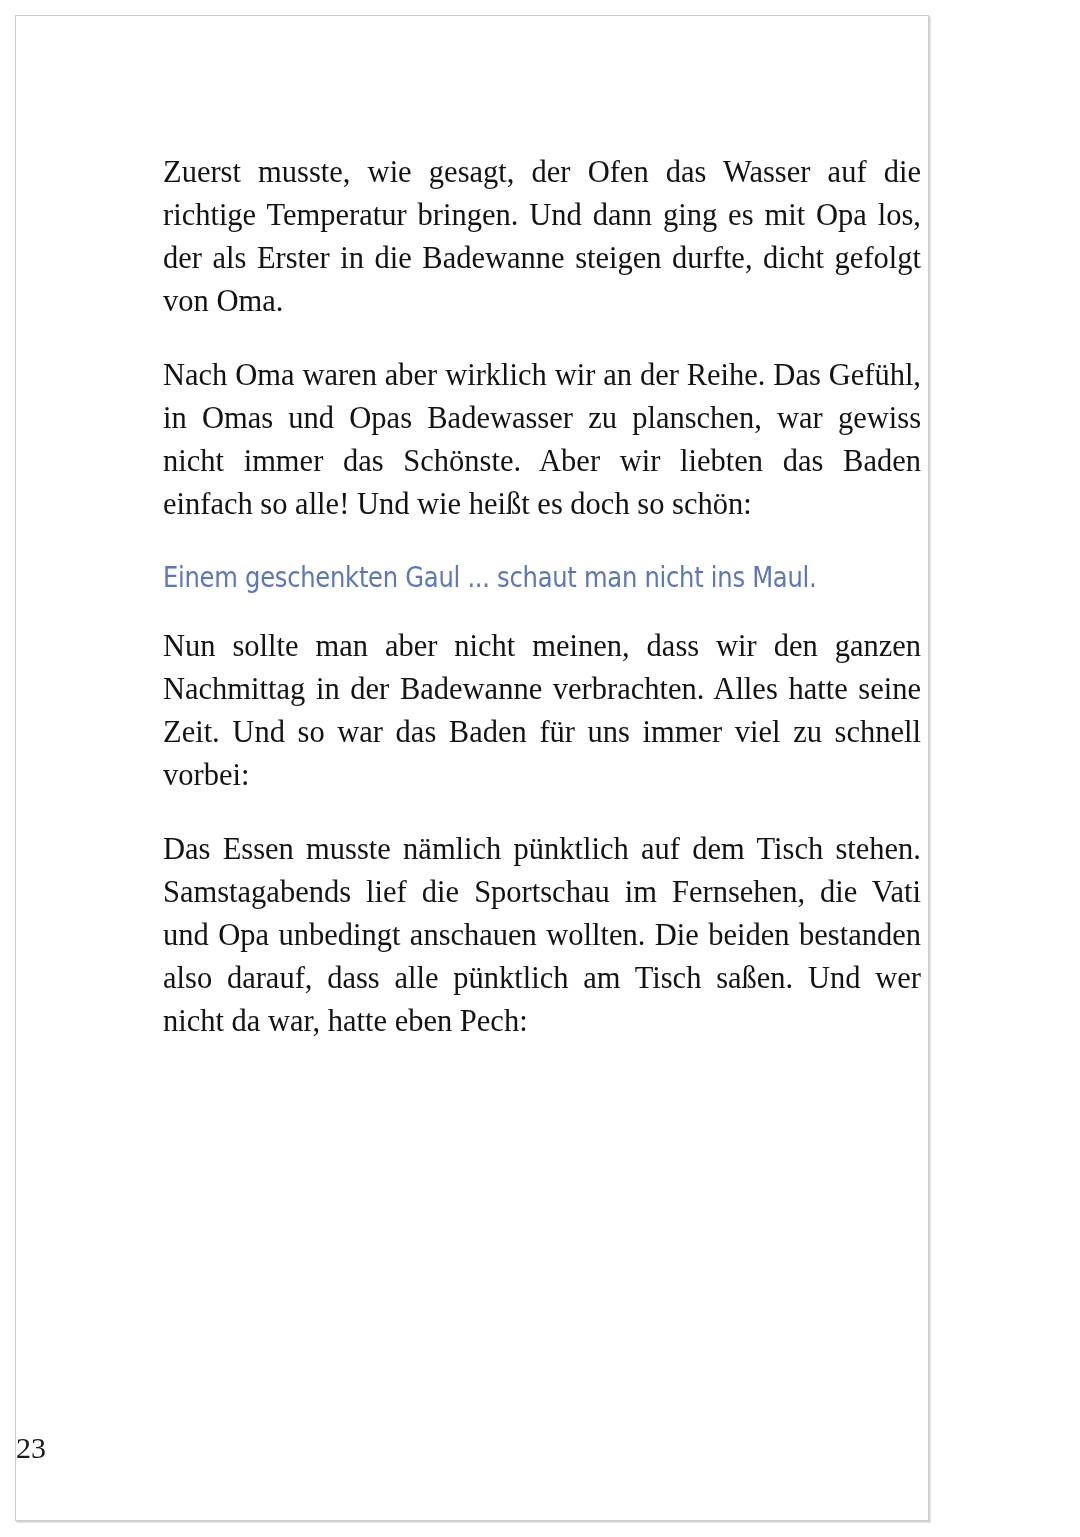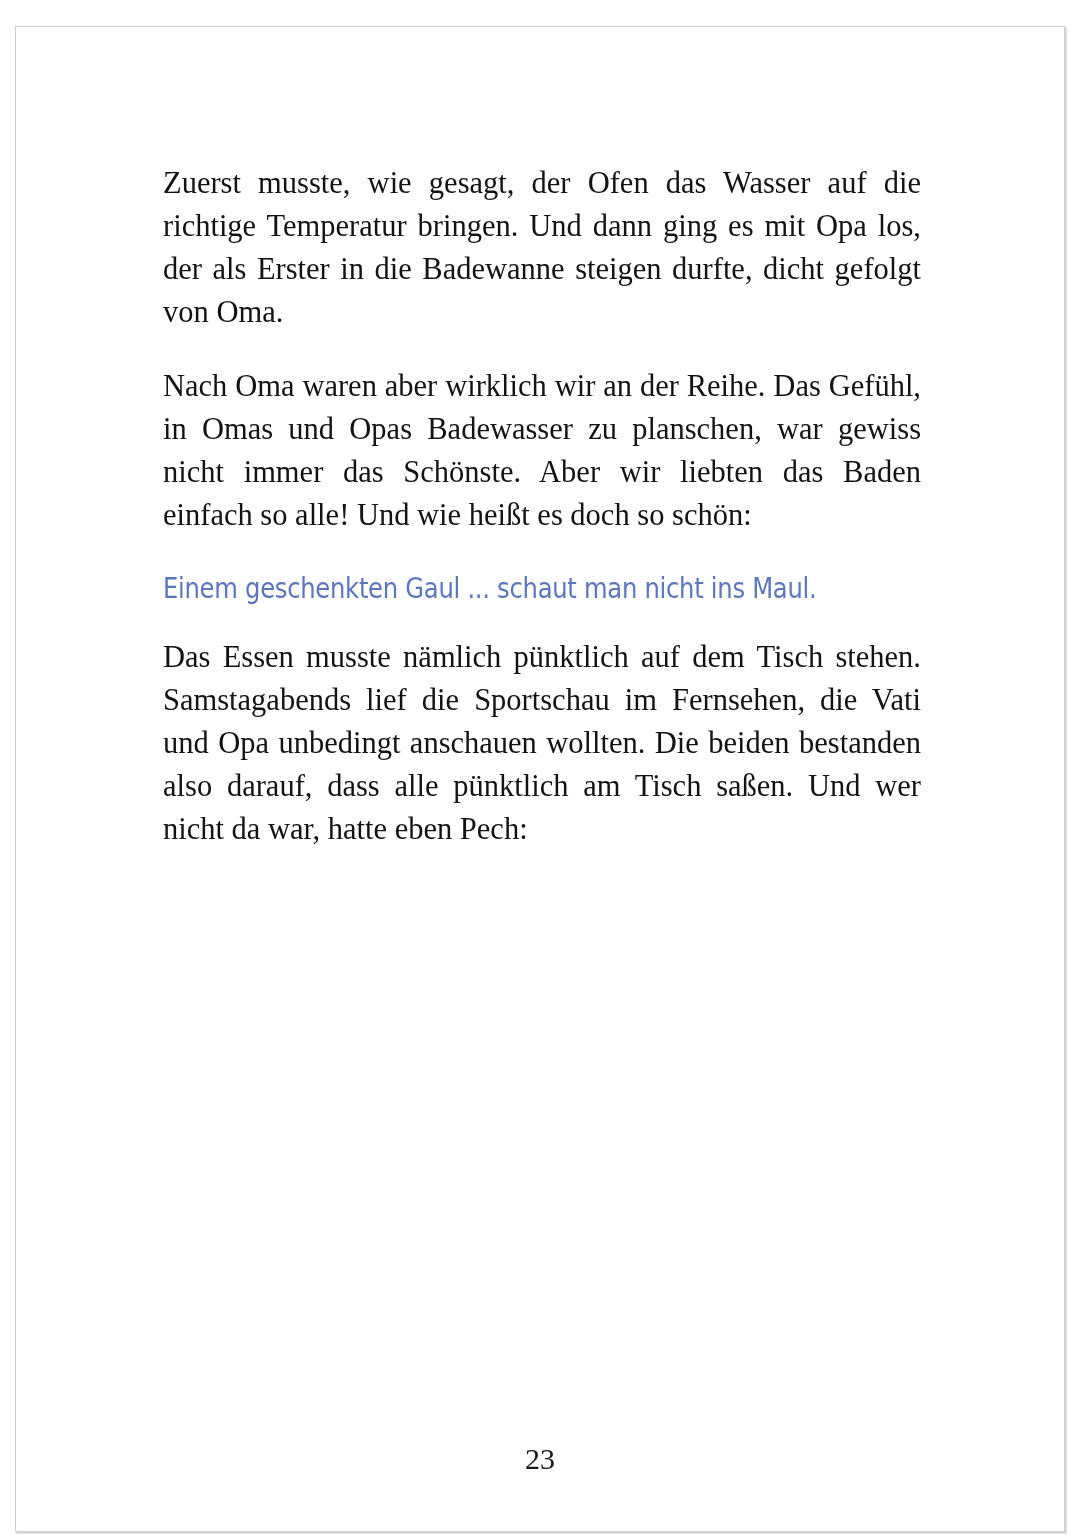--- a/index.html
+++ b/index.html
@@ -10,22 +10,22 @@
   body {
     width: 1080px;
     height: 1537px;
     font-family: "Liberation Serif", serif;
     overflow: hidden;
   }
 
   .page-sheet {
     position: absolute;
     left: 15px;
-    top: 26px;
-    width: 1050px;
+    top: 15px;
+    width: 914px;
     height: 1506px;
     background: #ffffff;
     border: 1px solid #cdcdcd;
     box-sizing: border-box;
     box-shadow: 1px 1px 0 #d6d6d6, 2px 2px 0 #e2e2e2;
     padding-left: 38px;
   }
 
   .text-column {
     position: absolute;
@@ -61,40 +61,40 @@
     transform: scaleX(0.93);
     transform-origin: left center;
     white-space: nowrap;
   }
 
   .page-number {
     position: absolute;
     left: 0;
     right: 0;
     top: 1415px;
-    text-align: center;
     font-family: "Liberation Serif", serif;
     font-size: 30px;
     color: #1a1a1a;
   }
 </style>
 </head>
 <body>
 
 <div class="page-sheet">
 
   <div class="text-column">
 
     <p class="body-paragraph">Zuerst musste, wie gesagt, der Ofen das Wasser auf die richtige Temperatur bringen. Und dann ging es mit Opa los, der als Erster in die Badewanne steigen durfte, dicht gefolgt von Oma.</p>
 
     <p class="body-paragraph">Nach Oma waren aber wirklich wir an der Reihe. Das Gefühl, in Omas und Opas Badewasser zu planschen, war gewiss nicht immer das Schönste. Aber wir liebten das Baden einfach so alle! Und wie heißt es doch so schön:</p>
 
     <p class="proverb-line">Einem geschenkten Gaul ... schaut man nicht ins Maul.</p>
 
 
+    <p class="body-paragraph">Nun sollte man aber nicht meinen, dass wir den ganzen Nachmittag in der Badewanne verbrachten. Alles hatte seine Zeit. Und so war das Baden für uns immer viel zu schnell vorbei:</p>
 
     <p class="body-paragraph last-of-block">Das Essen musste nämlich pünktlich auf dem Tisch stehen. Samstagabends lief die Sportschau im Fernsehen, die Vati und Opa unbedingt anschauen wollten. Die beiden bestanden also darauf, dass alle pünktlich am Tisch saßen. Und wer nicht da war, hatte eben Pech:</p>
 
   </div>
 
   <div class="page-number">23</div>
 
 </div>
 
 </body></html>

